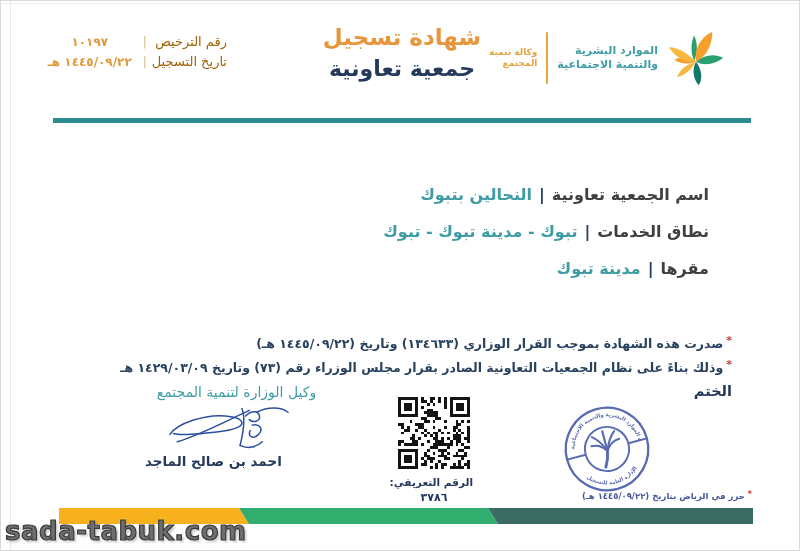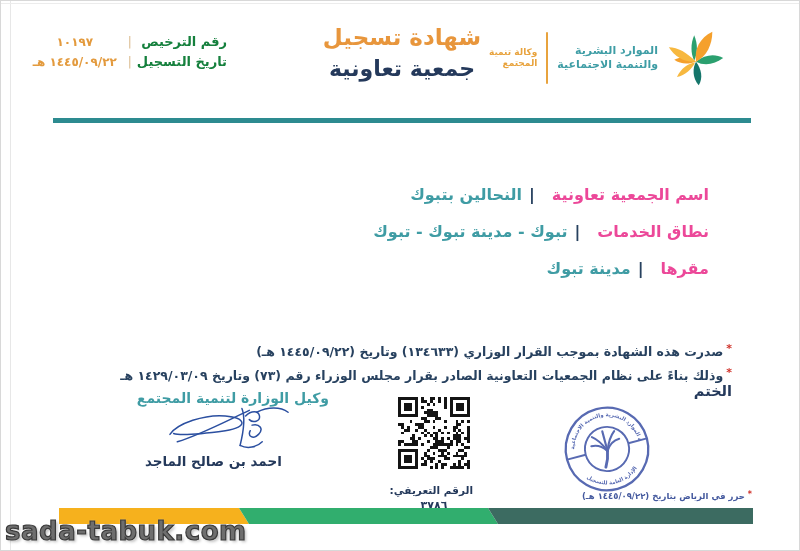--- a/index.html
+++ b/index.html
@@ -17,50 +17,50 @@
   .ministry-text{color:#3e9da5;font-weight:bold;font-size:11px;line-height:14px;text-align:right;white-space:nowrap;}
   .brand-divider{width:2px;height:52px;background:#e8a33e;border-radius:1px;}
   .agency-text{color:#e8a33e;font-size:9px;font-weight:bold;width:72px;text-align:right;line-height:11px;}
 
   .hdr-title{position:absolute;top:20px;left:316px;width:170px;text-align:center;direction:rtl;}
   .hdr-title .t1{color:#e8963c;font-size:23px;font-weight:bold;line-height:32px;}
   .hdr-title .t2{color:#24395b;font-size:22px;font-weight:bold;line-height:32px;}
 
   .hdr-meta{position:absolute;top:33px;right:572px;display:grid;direction:rtl;
     grid-template-columns:auto 14px 96px;row-gap:5px;align-items:center;}
-  .meta-label{color:#15803d;font-size:13px;font-weight:bold;white-space:nowrap;text-align:right;}
+  .meta-label{color:#a16207;font-size:13px;font-weight:normal;white-space:nowrap;text-align:right;}
   .meta-sep{color:#d9b98c;font-size:12px;text-align:center;}
   .meta-value{color:#e39a3d;font-size:12px;font-weight:bold;text-align:center;white-space:nowrap;direction:rtl;}
 
   .rule{position:absolute;left:52px;top:117px;width:698px;height:5px;background:#2d8b90;}
 
   
   .details{position:absolute;top:183px;right:90px;direction:rtl;text-align:right;}
   .detail-row{margin-bottom:16px;font-size:16px;font-weight:bold;line-height:21px;white-space:nowrap;}
-  .detail-label{color:#ec4899;margin-left:10px;}
+  .detail-label{color:#404040;}
   .detail-sep{color:#27415f;padding:0 7px;}
   .detail-value{color:#3f9ca4;}
 
   
-  .footnotes{position:absolute;top:337px;right:67px;direction:rtl;text-align:right;
+  .footnotes{position:absolute;top:329px;right:67px;direction:rtl;text-align:right;
     color:#27415f;font-size:12.5px;font-weight:bold;line-height:21px;white-space:nowrap;}
   .fn-marker{color:#d0342c;font-size:11px;vertical-align:4px;padding-left:3px;}
 
   .seal-label{position:absolute;top:382px;right:67px;color:#24395b;font-size:14.5px;font-weight:bold;direction:rtl;}
   .sig-title{position:absolute;top:383px;left:143px;width:185px;text-align:center;
-    color:#3f9ca4;font-size:14px;font-weight:bold;direction:rtl;white-space:nowrap;margin-top:6px;}
+    color:#3f9ca4;font-size:14px;font-weight:normal;direction:rtl;white-space:nowrap;}
 
   
   .sig-svg{position:absolute;left:158px;top:402px;}
   .sig-name{position:absolute;left:144px;top:452px;width:160px;text-align:left;
     color:#24395b;font-size:13.5px;font-weight:bold;direction:rtl;white-space:nowrap;}
 
   
   .qr-block{position:absolute;left:394px;top:396px;width:78px;text-align:center;}
-  .qr-label{color:#24395b;font-size:10.5px;font-weight:bold;margin-top:11px;direction:rtl;white-space:nowrap;}
+  .qr-label{color:#24395b;font-size:10.5px;font-weight:bold;margin-top:3px;direction:rtl;white-space:nowrap;}
   .qr-value{color:#24395b;font-size:11px;font-weight:bold;margin-top:3px;letter-spacing:1px;}
 
   
   .seal{position:absolute;left:558px;top:400px;width:96px;height:96px;transform:rotate(-15deg);opacity:.88;}
 
   .issued-note{position:absolute;top:489px;right:47px;direction:rtl;color:#44599e;
     font-size:8.5px;font-weight:bold;white-space:nowrap;}
   .issued-note .fn-marker{font-size:8px;vertical-align:2px;}
 
   

